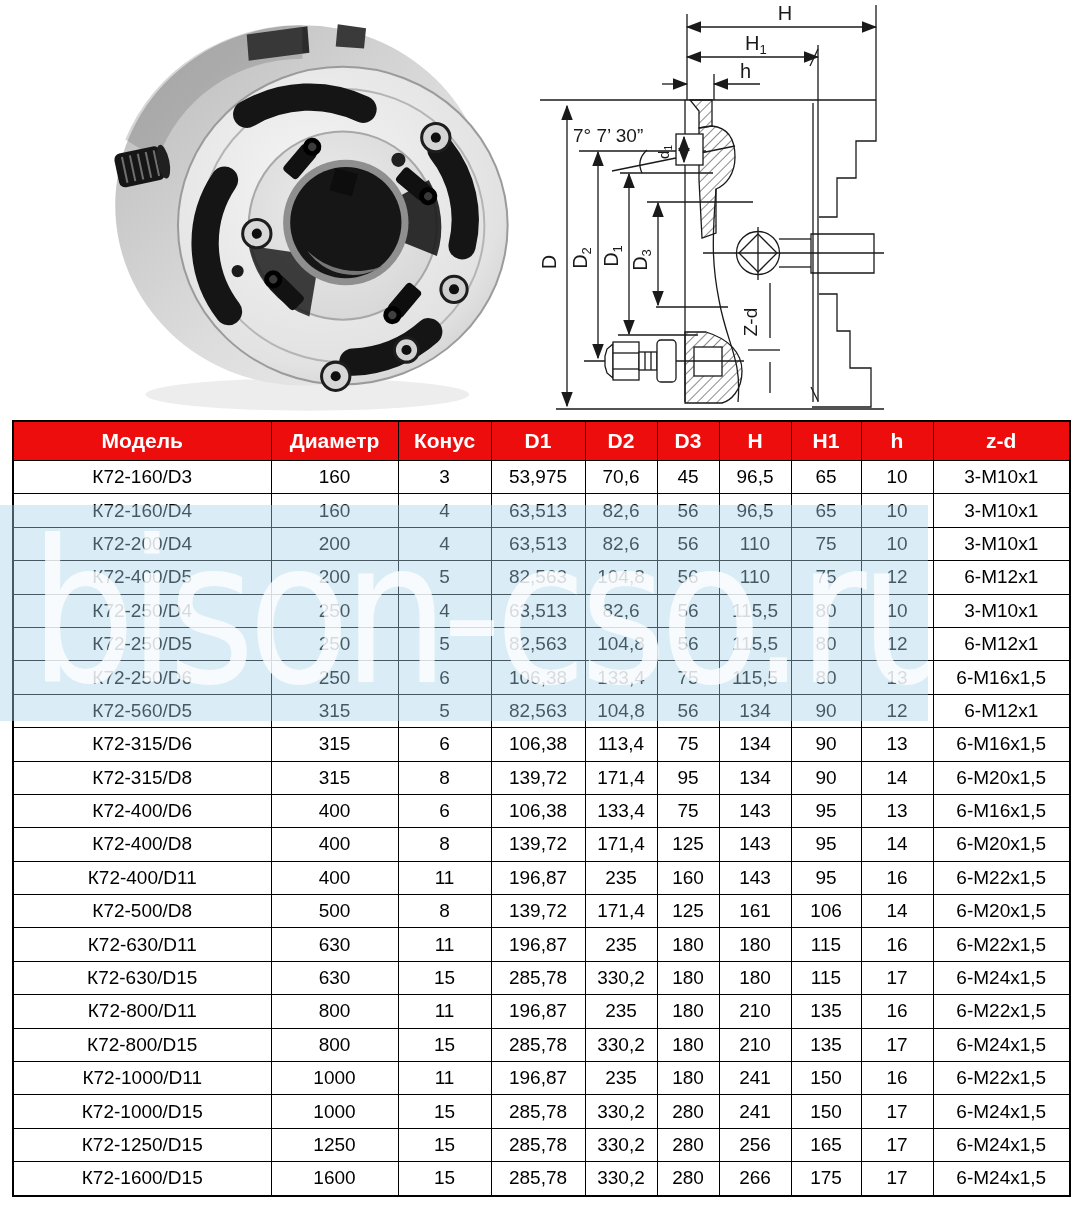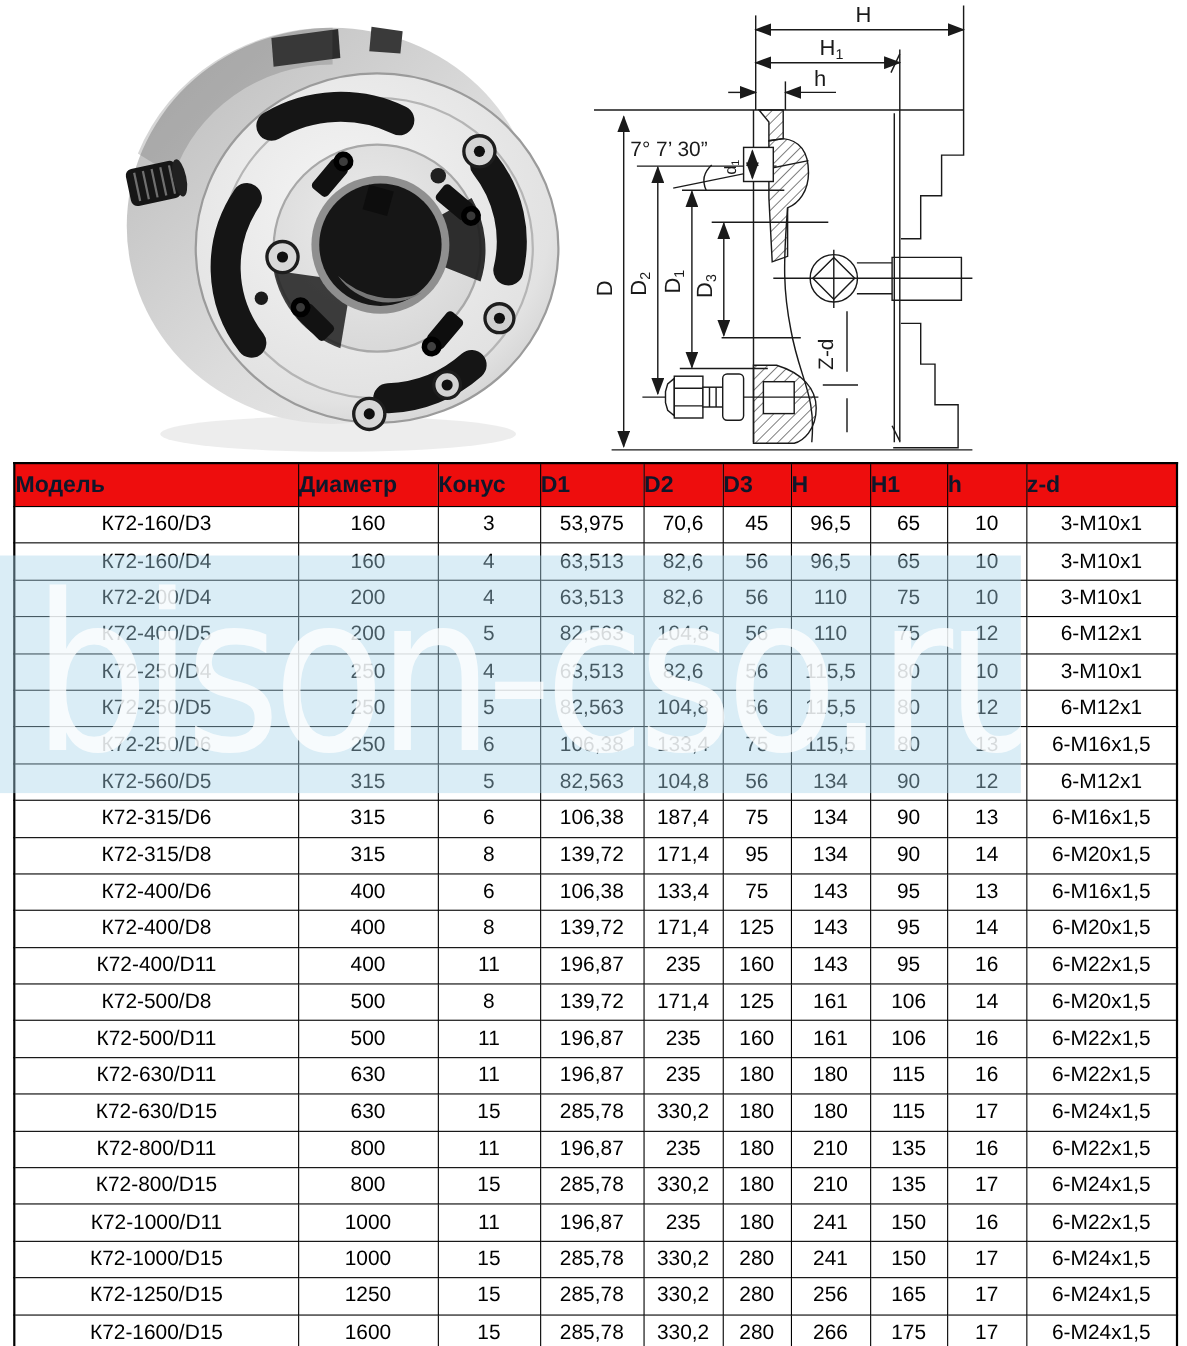--- a/index.html
+++ b/index.html
@@ -11,22 +11,22 @@
   .photo-wrap{position:absolute;left:95px;top:18px;width:445px;height:400px;}
   .drawing-wrap{position:absolute;left:530px;top:0;width:549px;height:418px;}
   svg text{font-family:"Liberation Sans",sans-serif;fill:#1a1a1a;}
   
   .spec-table{
     position:absolute;left:12px;top:420px;width:1057px;
     border-collapse:collapse;table-layout:fixed;
     border:2px solid #000;
   }
   .spec-table th{
-    background:#ee0d0d;color:#0f172a;font-weight:bold;font-size:21px;
-    border:1px solid #000;height:38px;padding:0;text-align:left;
+    background:#ee0d0d;color:#ffffff;font-weight:bold;font-size:21px;
+    border:1px solid #000;height:38px;padding:0;text-align:center;
   }
   .spec-table td{
     border:1px solid #000;height:32.4px;padding:0;text-align:center;
     font-size:19px;color:#000;background:#fff;white-space:nowrap;
   }
   
   .watermark-band{
     position:absolute;left:0;top:505px;width:928px;height:216px;
     background:rgba(167,213,233,0.42);
     overflow:hidden;pointer-events:none;z-index:5;
@@ -365,21 +365,21 @@
         <td>134</td>
         <td>90</td>
         <td>12</td>
         <td>6-M12x1</td>
       </tr>
       <tr>
         <td>К72-315/D6</td>
         <td>315</td>
         <td>6</td>
         <td>106,38</td>
-        <td>187,4</td>
+        <td>113,4</td>
         <td>75</td>
         <td>134</td>
         <td>90</td>
         <td>13</td>
         <td>6-M16x1,5</td>
       </tr>
       <tr>
         <td>К72-315/D8</td>
         <td>315</td>
         <td>8</td>
@@ -433,32 +433,20 @@
         <td>8</td>
         <td>139,72</td>
         <td>171,4</td>
         <td>125</td>
         <td>161</td>
         <td>106</td>
         <td>14</td>
         <td>6-M20x1,5</td>
       </tr>
       <tr>
-        <td>К72-500/D11</td>
-        <td>500</td>
-        <td>11</td>
-        <td>196,87</td>
-        <td>235</td>
-        <td>160</td>
-        <td>161</td>
-        <td>106</td>
-        <td>16</td>
-        <td>6-M22x1,5</td>
-      </tr>
-      <tr>
         <td>К72-630/D11</td>
         <td>630</td>
         <td>11</td>
         <td>196,87</td>
         <td>235</td>
         <td>180</td>
         <td>180</td>
         <td>115</td>
         <td>16</td>
         <td>6-M22x1,5</td>

